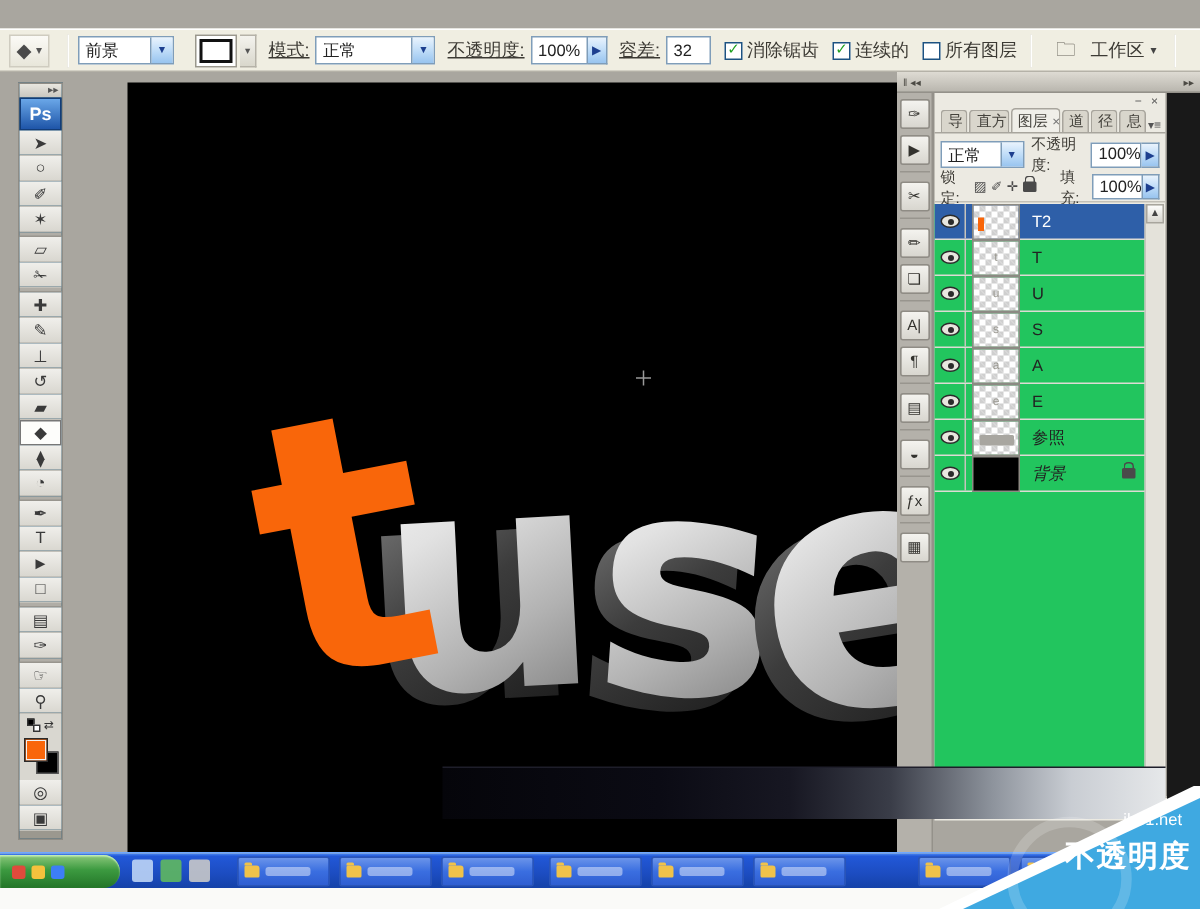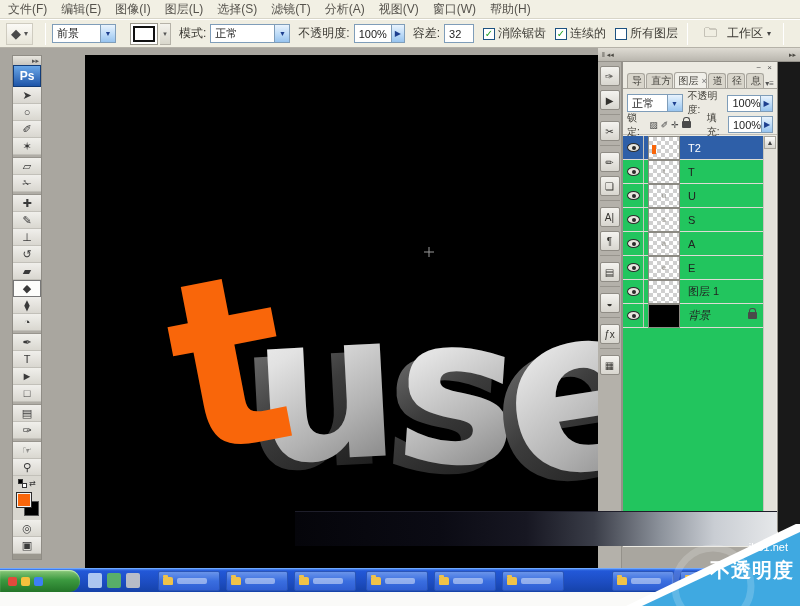--- a/index.html
+++ b/index.html
@@ -29,21 +29,21 @@
     display:flex;align-items:center;justify-content:center;}
   .xpbox{height:19px;background:#fff;border:1px solid #7f9db9;font-size:11px;color:#222;
     display:flex;align-items:center;padding-left:4px;}
   .flyout{width:13px;height:19px;border:1px solid #7f9db9;border-left:none;
     background:linear-gradient(#e9f3fd,#c0ddf8 50%,#98c4ef);color:#1d3f8f;font-size:8px;
     display:flex;align-items:center;justify-content:center;}
   .swatchbox{width:28px;height:22px;background:#fff;border:1px solid #9a978c;position:relative;margin-right:2px;}
   .swatchbox .inner{position:absolute;left:2px;top:2px;right:2px;bottom:2px;border:2px solid #111;background:#fff;}
   .minidrop{width:11px;height:22px;background:linear-gradient(#f4f3ee,#d9d7cc);border:1px solid #b5b2a8;
     border-left:none;font-size:7px;color:#555;display:flex;align-items:center;justify-content:center;}
-  .lbl{margin:0 4px 0 8px;white-space:nowrap;}
+  .lbl{margin:0 4px 0 8px;white-space:nowrap;text-decoration:underline;}
   .cbwrap{display:flex;align-items:center;margin-left:9px;white-space:nowrap;}
   .cb{width:12px;height:12px;border:1px solid #1d5281;background:#fff;margin-right:3px;
     font-size:10px;line-height:10px;color:#21a121;text-align:center;font-weight:bold;}
   .obright{margin-left:auto;display:flex;align-items:center;padding-right:10px;}
   .bridgeicon{font-size:13px;color:#6a675f;margin:0 10px;}
   .wslabel{white-space:nowrap;margin-right:4px;}
   .wsarrow{font-size:8px;color:#444;}
 
   
   .workspace{position:absolute;left:0;top:48px;width:800px;height:520px;background:#a9a69f;}
@@ -156,32 +156,20 @@
   
   .watermark{position:absolute;left:618px;top:524px;width:182px;height:82px;z-index:60;}
   .wm-txt1{position:absolute;right:12px;top:17px;color:#fff;font-size:11px;z-index:2;}
   .wm-txt2{position:absolute;right:6px;top:33px;color:#fff;font-size:20px;font-weight:bold;z-index:2;letter-spacing:1px;}
 </style>
 </head>
 <body>
 
 <div class="screen">
 
-  <div class="menubar" id="menubar">
-      <div class="mi">文件(F)</div>
-      <div class="mi">编辑(E)</div>
-      <div class="mi">图像(I)</div>
-      <div class="mi">图层(L)</div>
-      <div class="mi">选择(S)</div>
-      <div class="mi">滤镜(T)</div>
-      <div class="mi">分析(A)</div>
-      <div class="mi">视图(V)</div>
-      <div class="mi">窗口(W)</div>
-      <div class="mi">帮助(H)</div>
-    </div>
 
   <div class="optionsbar">
     <div class="toolpreset">
       <span class="bucket">◆</span>
       <span class="drop">▾</span>
     </div>
     <div class="sep"></div>
     <div class="xpcombo" style="width:64px">
       <span>前景</span>
       <span class="arrow">▼</span>
@@ -439,22 +427,24 @@
             </div>
             <div class="thumb">
               <div class="tl">e</div>
             </div>
             <div class="lname">E</div>
           </div>
           <div class="lrow">
             <div class="eyecell">
               <div class="eye"></div>
             </div>
-            <div class="thumb"></div>
-            <div class="lname">图层 1</div>
+            <div class="thumb">
+              <div class="band"></div>
+            </div>
+            <div class="lname">参照</div>
           </div>
           <div class="lrow">
             <div class="eyecell">
               <div class="eye"></div>
             </div>
             <div class="thumb black"></div>
             <div class="lname it">背景</div>
             <div class="locksym"></div>
           </div>
         </div>

